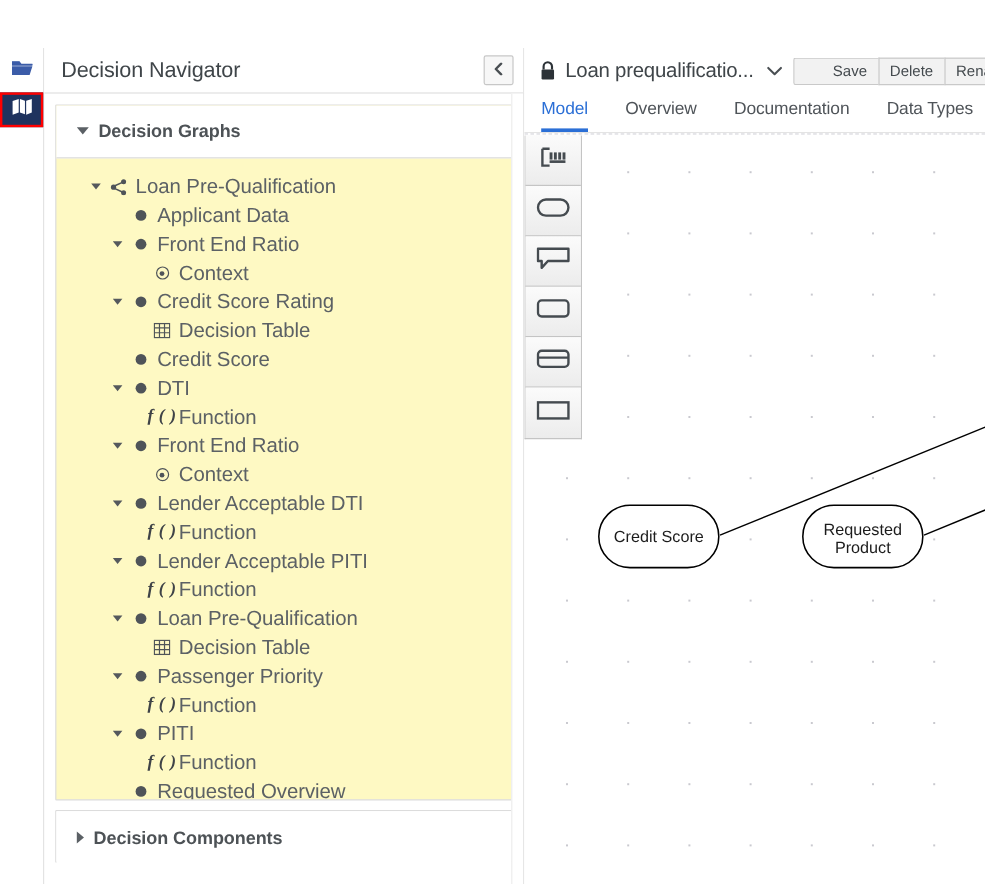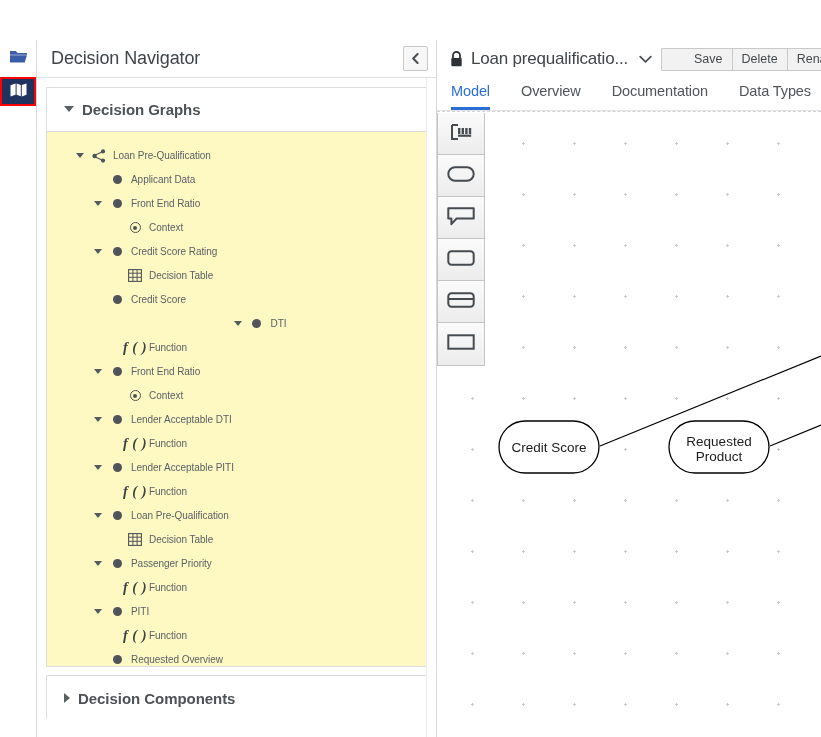--- a/index.html
+++ b/index.html
@@ -182,21 +182,21 @@
   }
   .ticon {
     width: 20px;
     flex: 0 0 20px;
     display: flex;
     align-items: center;
     justify-content: center;
     color: #52575b;
   }
   .tlabel {
-    font-size: 10px;
+    font-size: 17px;
     color: #5c6165;
     padding-left: 4px;
     letter-spacing: -0.05px;
   }
   .fx {
     font-family: "Liberation Serif", serif;
     font-style: italic;
     font-size: 14.5px;
     font-weight: bold;
     color: #3f4347;
@@ -487,21 +487,21 @@
                 </span>
                 <span class="tlabel">Decision Table</span>
               </li>
               <li class="tree-row" style="padding-left: 42px;">
                 <span class="tw"></span>
                 <span class="ticon">
                   <span class="dot"></span>
                 </span>
                 <span class="tlabel">Credit Score</span>
               </li>
-              <li class="tree-row" style="padding-left: 42px; justify-content: center;">
+              <li class="tree-row" style="padding-left: 42px;">
                 <span class="tw">
                   <span class="caret down"></span>
                 </span>
                 <span class="ticon">
                   <span class="dot"></span>
                 </span>
                 <span class="tlabel">DTI</span>
               </li>
               <li class="tree-row" style="padding-left: 60px;">
                 <span class="tw"></span>

